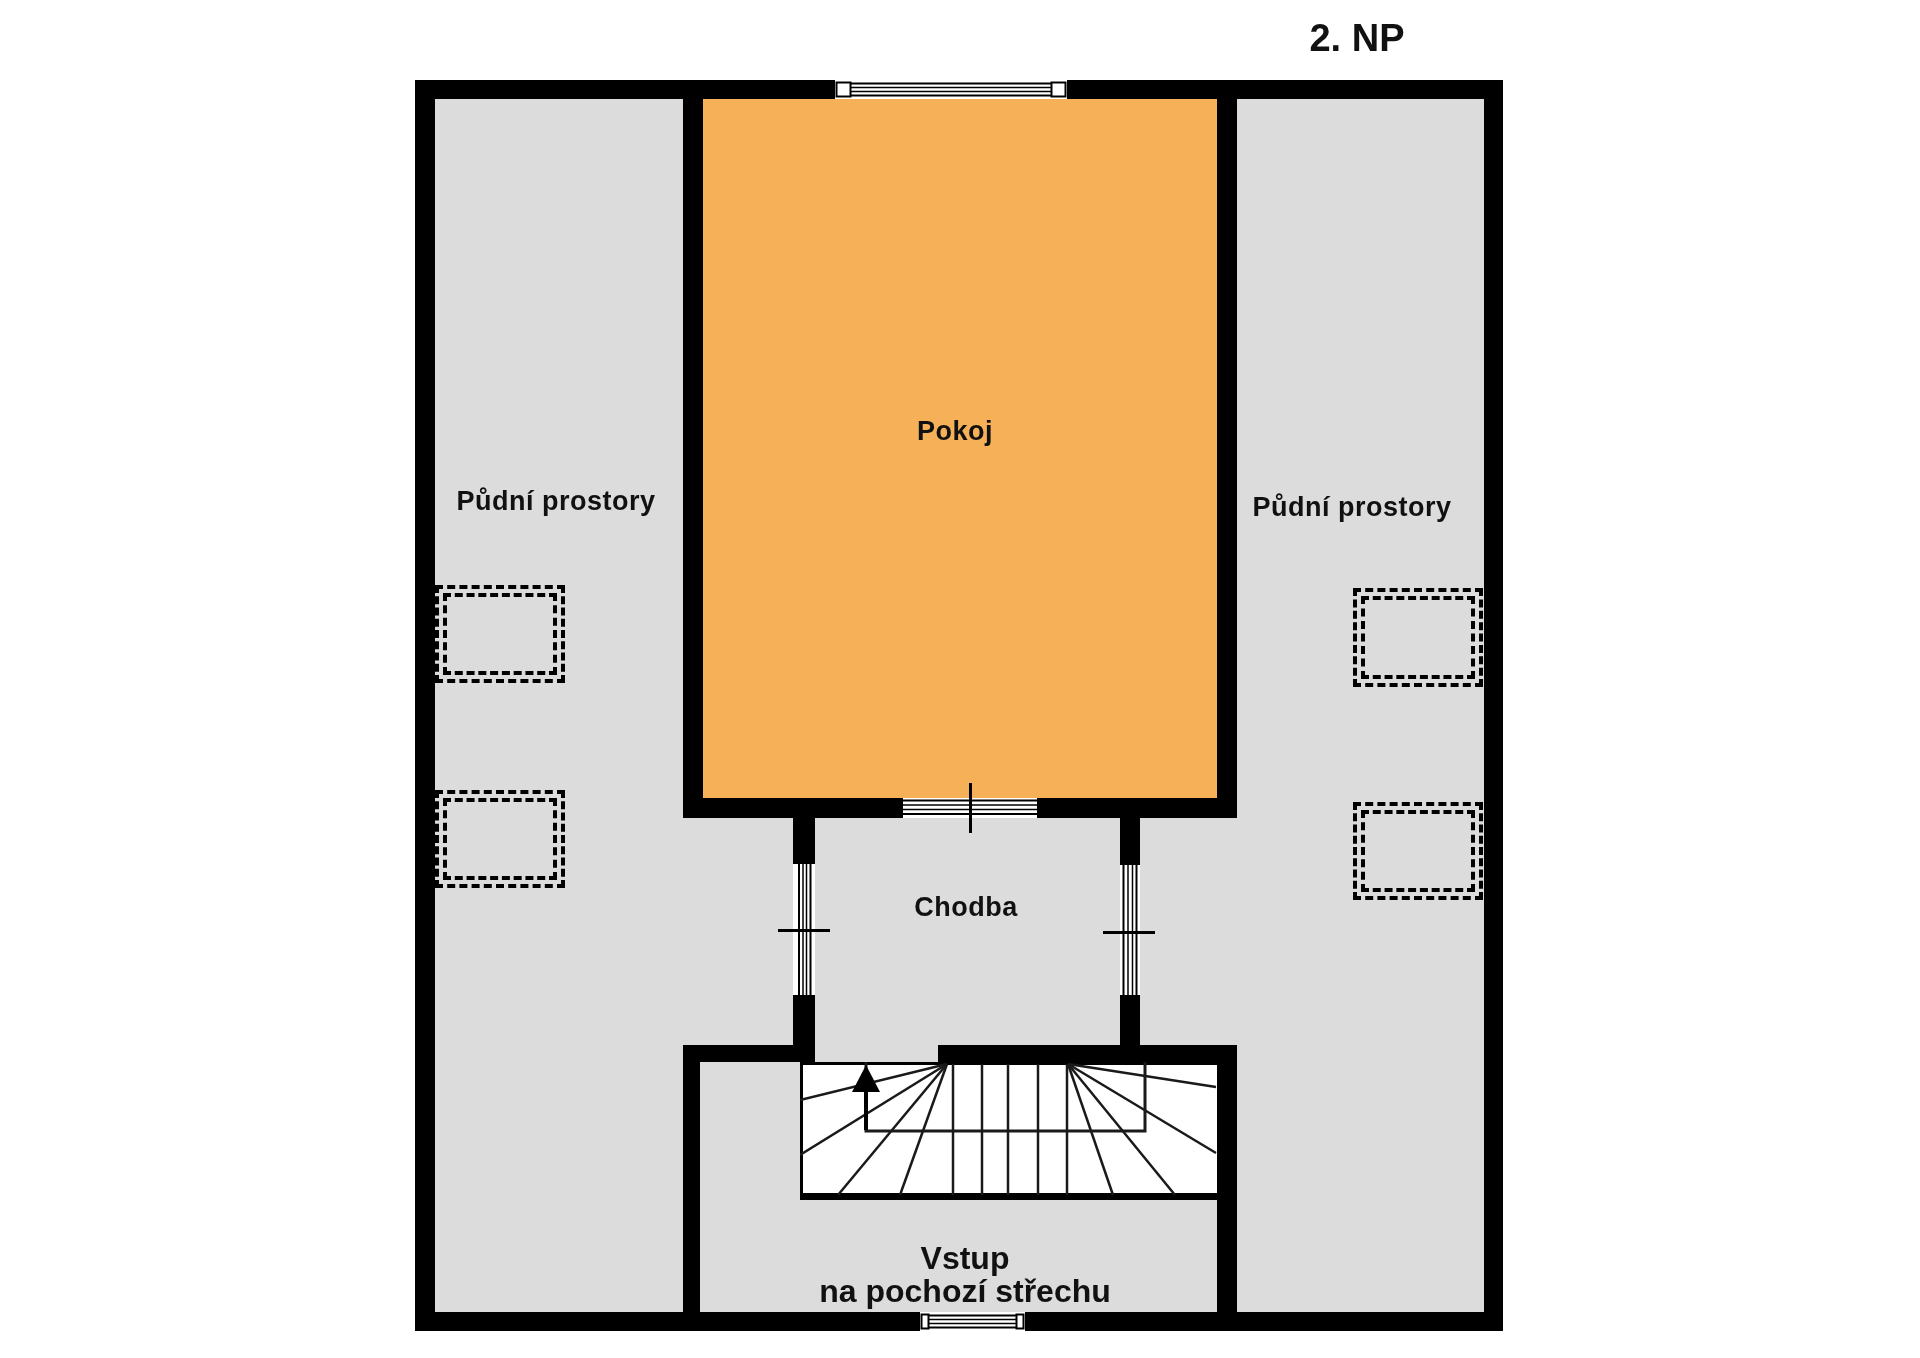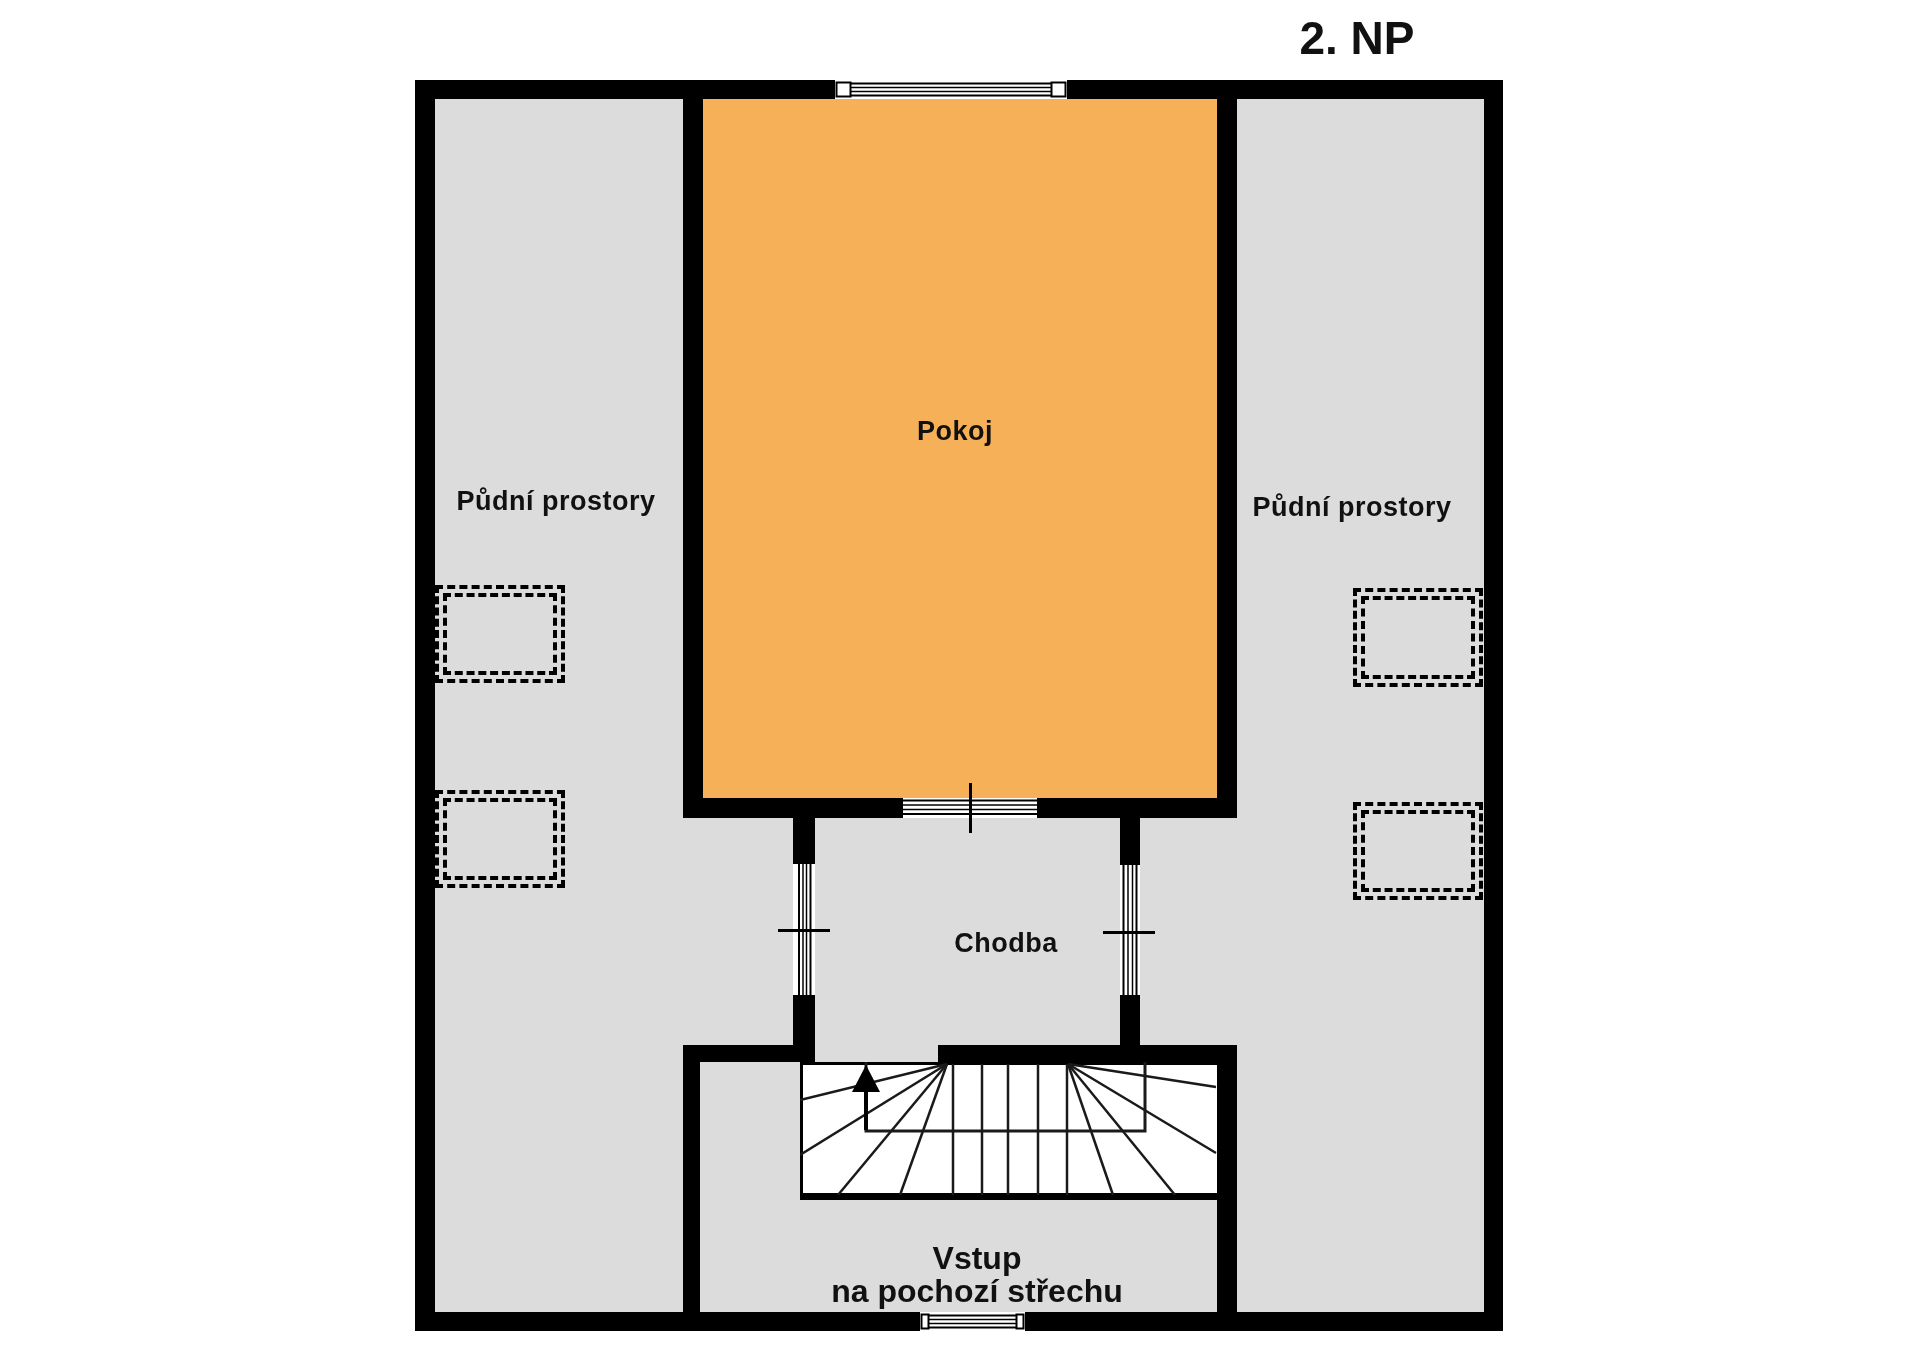--- a/index.html
+++ b/index.html
@@ -18,21 +18,21 @@
   .abs{position:absolute;}
   .wall{position:absolute;background:var(--wall);}
   .fill-gray{position:absolute;background:var(--gray);}
   .fill-orange{position:absolute;background:var(--orange);}
   .lab{
     position:absolute;transform:translate(-50%,-50%);
     font-weight:bold;font-size:27px;white-space:nowrap;letter-spacing:0.5px;
   }
   .title{
     position:absolute;transform:translate(-50%,-50%);
-    font-weight:bold;font-size:46px;white-space:nowrap;
+    font-weight:bold;font-size:38px;white-space:nowrap;
   }
   .vstup-lab{
     position:absolute;transform:translate(-50%,-50%);
     font-weight:bold;font-size:32px;text-align:center;line-height:33px;white-space:nowrap;
   }
   .tick{position:absolute;background:var(--wall);}
   .dashed-win{position:absolute;border:4px dashed var(--wall);box-sizing:border-box;}
   .dashed-win .inner{
     position:absolute;left:4px;top:4px;right:4px;bottom:4px;
     border:4px dashed var(--wall);box-sizing:border-box;
@@ -157,19 +157,19 @@
       <div class="inner"></div>
     </div>
   <div class="dashed-win" style="left:1353px;top:802px;width:130px;height:98px;">
       <div class="inner"></div>
     </div>
 
   <div class="title" style="left:1357px;top:38px;">2. NP</div>
   <div class="lab" style="left:556px;top:501px;">Půdní prostory</div>
   <div class="lab" style="left:1352px;top:507px;">Půdní prostory</div>
   <div class="lab" style="left:955px;top:431px;">Pokoj</div>
-  <div class="lab" style="left:966px;top:943px;margin-left:40px;">Chodba</div>
-  <div class="vstup-lab" style="left:965px;top:1275px;margin-left:12px;">
+  <div class="lab" style="left:966px;top:907px;">Chodba</div>
+  <div class="vstup-lab" style="left:965px;top:1275px;">
     <div>Vstup</div>
     <div>na pochozí střechu</div>
   </div>
 
 </div>
 
 </body></html>

